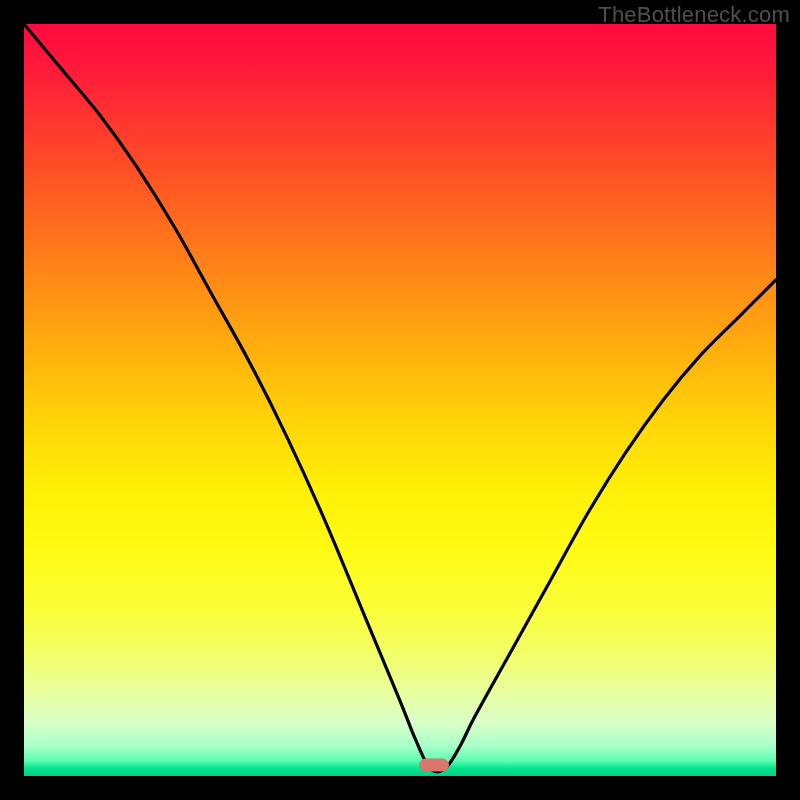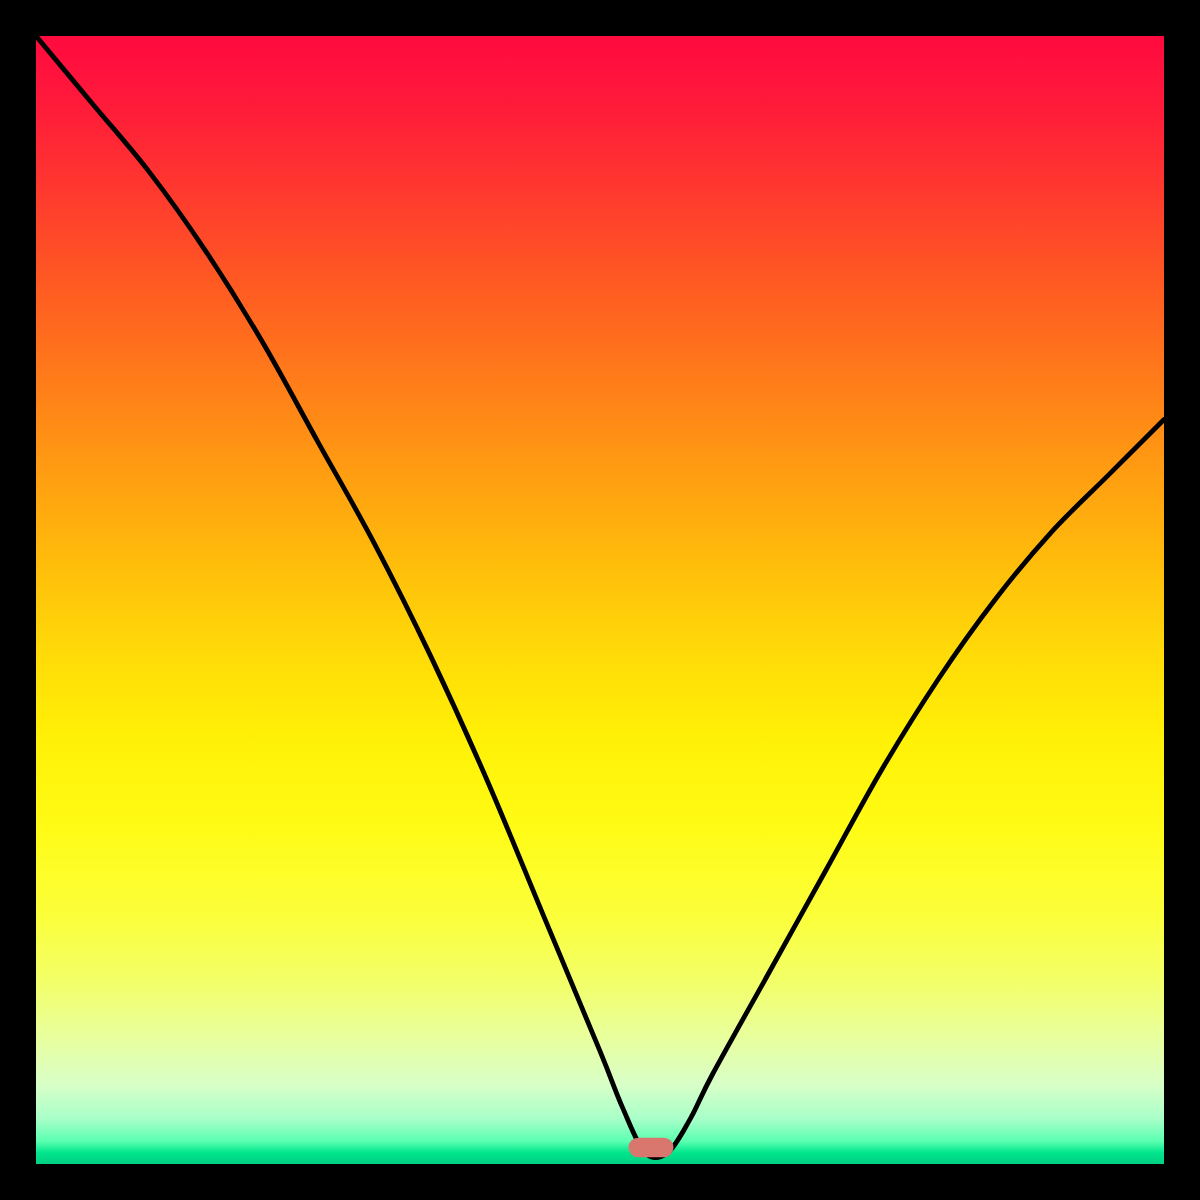--- a/index.html
+++ b/index.html
@@ -81,13 +81,14 @@
   <div class="plot-area">
     <div class="gradient"></div>
 
     <svg class="curve" viewBox="0 0 752 752" preserveAspectRatio="none">
       <path id="curve-path" fill="none" stroke="#000" stroke-width="3.2" stroke-linejoin="round" stroke-linecap="round" d="M 0.00 0.00 C 6.27 7.52, 25.07 30.08, 37.60 45.12 C 50.13 60.16, 62.67 73.95, 75.20 90.24 C 87.73 106.53, 100.27 124.08, 112.80 142.88 C 125.33 161.68, 137.87 181.73, 150.40 203.04 C 162.93 224.35, 175.47 248.16, 188.00 270.72 C 200.53 293.28, 213.07 314.59, 225.60 338.40 C 238.13 362.21, 250.67 387.28, 263.20 413.60 C 275.73 439.92, 288.27 467.49, 300.80 496.32 C 313.33 525.15, 325.87 556.48, 338.40 586.56 C 350.93 616.64, 367.23 655.49, 376.00 676.80 C 384.77 698.11, 386.03 703.12, 391.04 714.40 C 396.05 725.68, 401.07 739.47, 406.08 744.48 C 411.09 749.49, 416.11 748.24, 421.12 744.48 C 426.13 740.72, 431.15 730.69, 436.16 721.92 C 441.17 713.15, 442.43 708.13, 451.20 691.84 C 459.97 675.55, 476.27 646.72, 488.80 624.16 C 501.33 601.60, 513.87 579.04, 526.40 556.48 C 538.93 533.92, 551.47 510.11, 564.00 488.80 C 576.53 467.49, 589.07 447.44, 601.60 428.64 C 614.13 409.84, 626.67 392.29, 639.20 376.00 C 651.73 359.71, 664.27 344.67, 676.80 330.88 C 689.33 317.09, 701.87 305.81, 714.40 293.28 C 726.93 280.75, 745.73 261.95, 752.00 255.68"></path>
     </svg>
 
     <div class="marker" id="marker" style="left: 409.84px; top: 740.72px;"></div>
   </div>
 
+  <div class="watermark">TheBottleneck.com</div>
 </div>
 
 </body></html>

